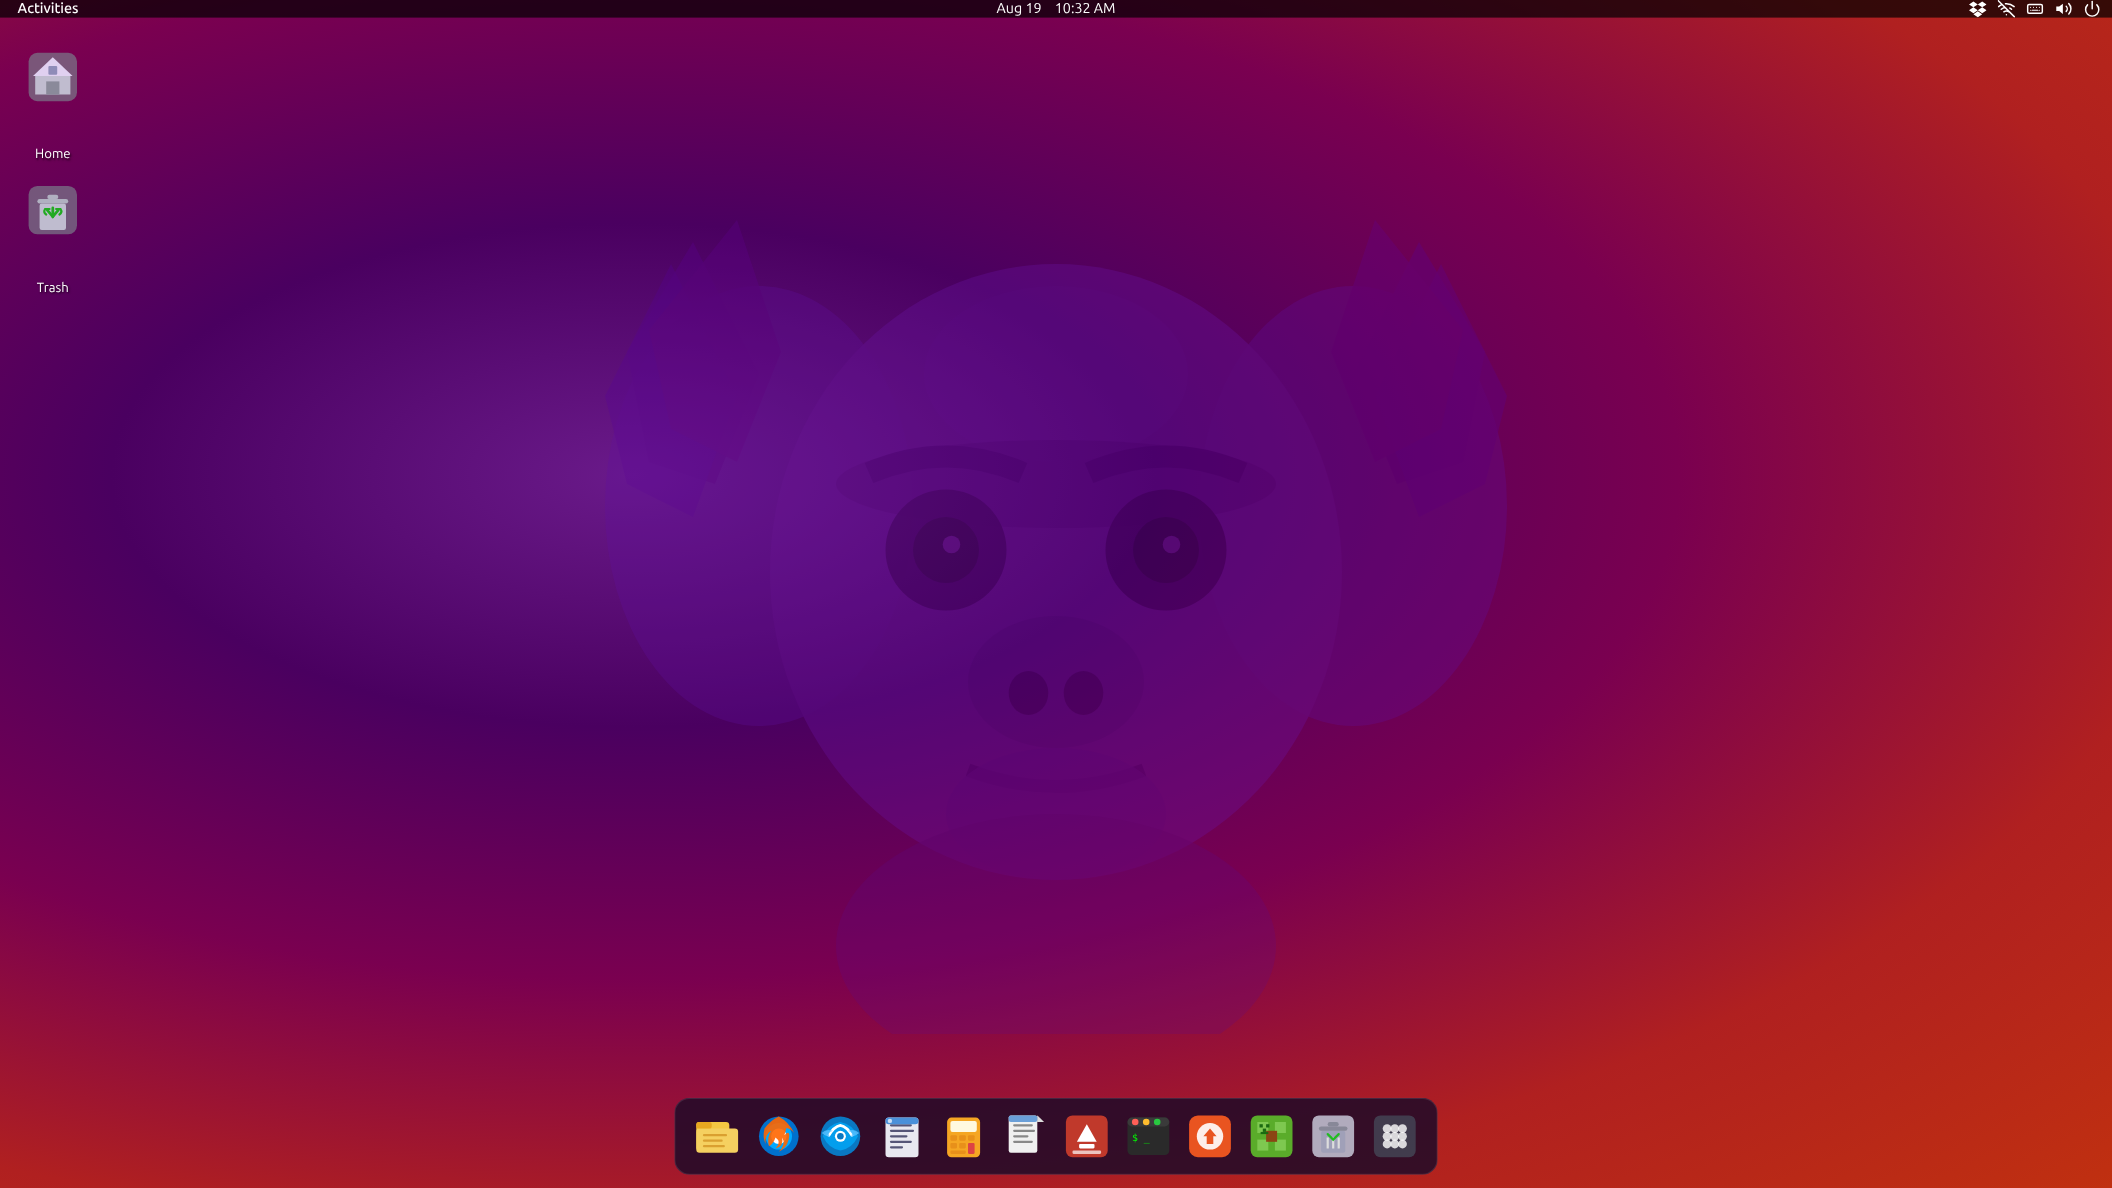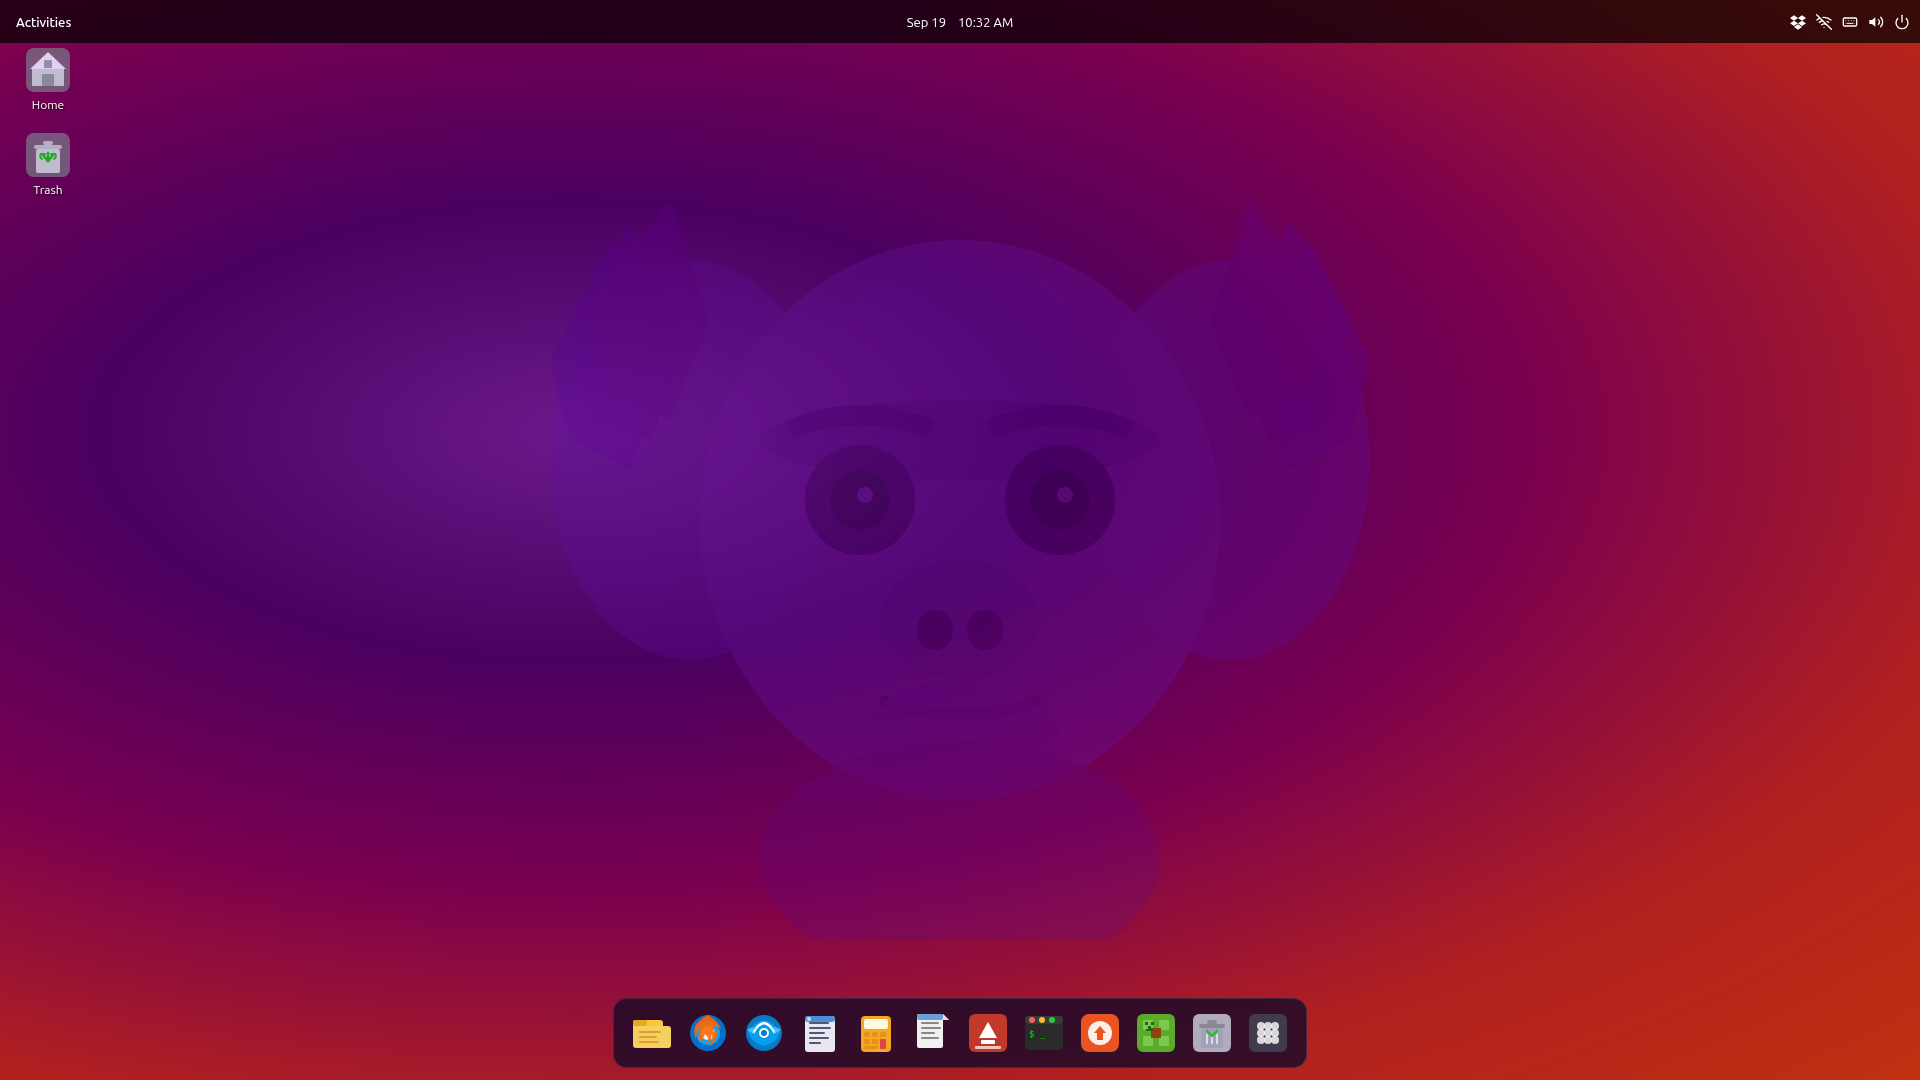--- a/index.html
+++ b/index.html
@@ -32,21 +32,21 @@
     .monkey-overlay svg {
       width: 900px;
       height: 800px;
       opacity: 0.35;
     }
 
     
     .topbar {
       position: absolute;
       top: 0; left: 0; right: 0;
-      height: 43px;
+      height: 16px;
       background: rgba(0,0,0,0.7);
       display: flex;
       align-items: center;
       justify-content: space-between;
       padding: 0 8px;
       z-index: 100;
     }
 
     .topbar-left {
       display: flex;
@@ -120,20 +120,21 @@
       display: flex;
       align-items: center;
       justify-content: center;
       margin-bottom: 4px;
     }
 
     .desktop-icon .icon-label {
       font-size: 12px;
       text-align: center;
       color: white;
+      margin-top: 36px;
     }
 
     
     .dock {
       position: absolute;
       bottom: 12px;
       left: 50%;
       transform: translateX(-50%);
       display: flex;
       align-items: center;
@@ -210,21 +211,21 @@
       <ellipse cx="450" cy="720" rx="200" ry="120" fill="#5a0a90" opacity="0.6"></ellipse>
     </svg>
   </div>
 
   <div class="topbar">
     <div class="topbar-left">
       <div class="activities-btn">Activities</div>
     </div>
 
     <div class="topbar-center">
-      <span>Sep 19</span>
+      <span>Aug 19</span>
       <span>10:32 AM</span>
     </div>
 
     <div class="topbar-right">
 
       <div class="topbar-icon">
         <svg width="16" height="16" viewBox="0 0 24 24" fill="white">
           <path d="M6 2L12 6L6 10L0 6L6 2ZM18 2L24 6L18 10L12 6L18 2ZM0 14L6 10L12 14L6 18L0 14ZM12 14L18 10L24 14L18 18L12 14ZM6 19.5L12 15.5L18 19.5L12 23.5L6 19.5Z"></path>
         </svg>
       </div>

